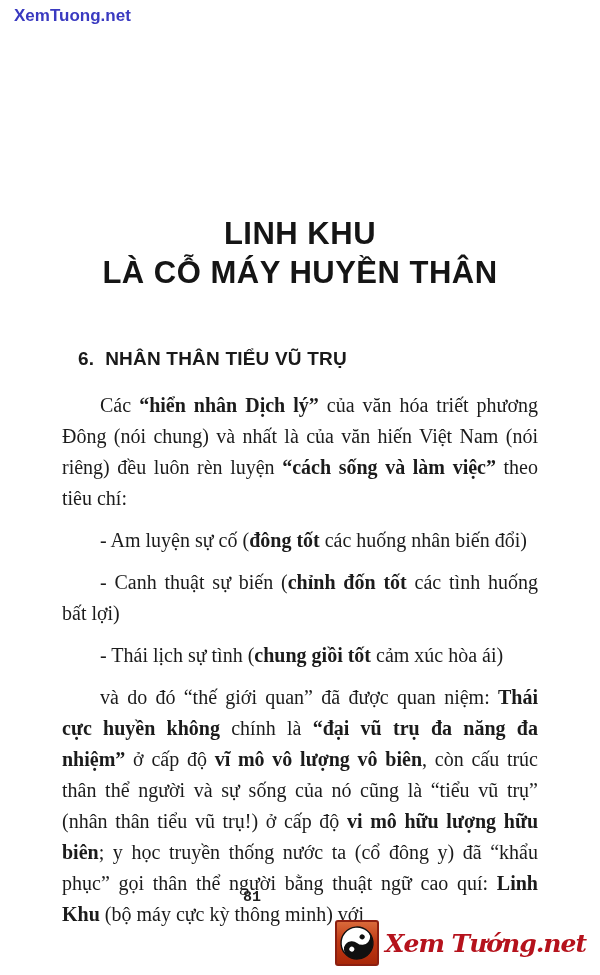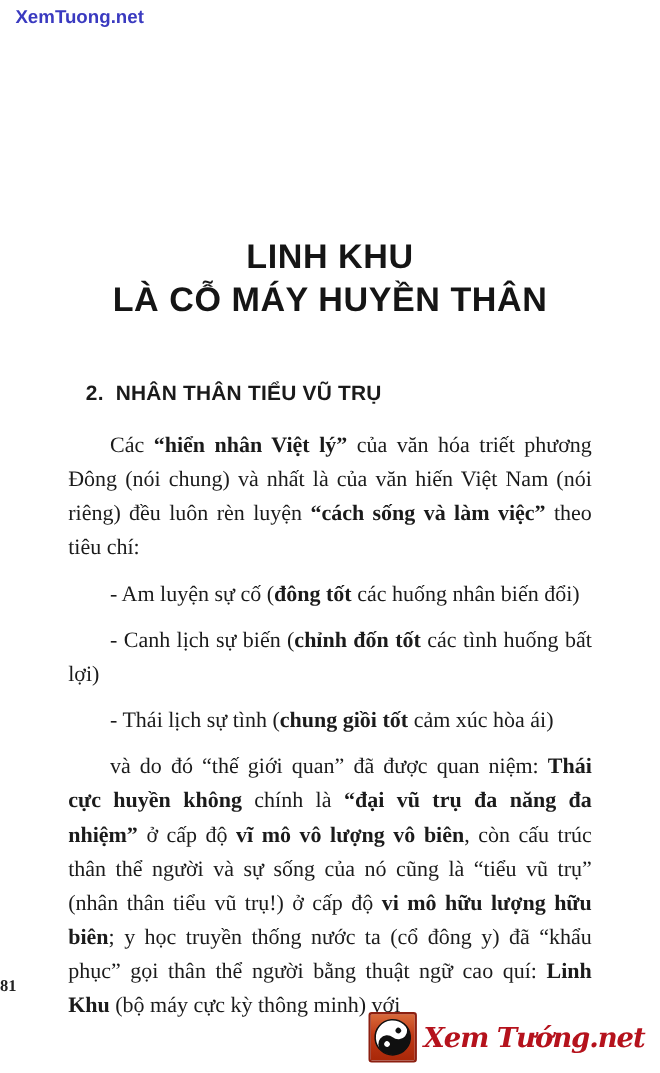--- a/index.html
+++ b/index.html
@@ -48,21 +48,22 @@
     margin:0 0 11px 0;
     font-size:20px;
     line-height:31px;
     text-align:justify;
     text-indent:38px;
     color:#1b1b1b;
   }
   .para b{font-weight:700;}
   .page-number{
     position:absolute;top:889px;left:0;width:504px;
-    font-family:Liberation Serif, serif;
+    text-align:center;
+    font-family:Liberation Mono, monospace;
     font-weight:700;
     font-size:15px;
     color:#222;
   }
   .logo{
     position:absolute;top:920px;right:14px;
     display:flex;align-items:center;gap:6px;
     cursor:pointer;
   }
   .logo-square{
@@ -88,26 +89,26 @@
 <body>
 
 <a class="site-link">XemTuong.net</a>
 
 <div class="page">
   <div class="title-block">
     <div>LINH KHU</div>
     <div>LÀ CỖ MÁY HUYỀN THÂN</div>
   </div>
 
-  <div class="section-heading">2.  NHÂN THÂN TIỂU VŨ TRỤ</div>
+  <div class="section-heading">6.  NHÂN THÂN TIỂU VŨ TRỤ</div>
 
   <div class="body-text">
-      <p class="para"><span>Các </span><b>“hiển nhân Việt lý”</b><span> của văn hóa triết phương Đông (nói chung) và nhất là của văn hiến Việt Nam (nói riêng) đều luôn rèn luyện </span><b>“cách sống và làm việc”</b><span> theo tiêu chí:</span></p>
+      <p class="para"><span>Các </span><b>“hiển nhân Dịch lý”</b><span> của văn hóa triết phương Đông (nói chung) và nhất là của văn hiến Việt Nam (nói riêng) đều luôn rèn luyện </span><b>“cách sống và làm việc”</b><span> theo tiêu chí:</span></p>
       <p class="para"><span>- Am luyện sự cố (</span><b>đông tốt</b><span> các huống nhân biến đổi)</span></p>
-      <p class="para"><span>- Canh lịch sự biến (</span><b>chỉnh đốn tốt</b><span> các tình huống bất lợi)</span></p>
+      <p class="para"><span>- Canh thuật sự biến (</span><b>chỉnh đốn tốt</b><span> các tình huống bất lợi)</span></p>
       <p class="para"><span>- Thái lịch sự tình (</span><b>chung giồi tốt</b><span> cảm xúc hòa ái)</span></p>
       <p class="para"><span>và do đó “thế giới quan” đã được quan niệm: </span><b>Thái cực huyền không</b><span> chính là </span><b>“đại vũ trụ đa năng đa nhiệm”</b><span> ở cấp độ </span><b>vĩ mô vô lượng vô biên</b><span>, còn cấu trúc thân thể người và sự sống của nó cũng là “tiểu vũ trụ” (nhân thân tiểu vũ trụ!) ở cấp độ </span><b>vi mô hữu lượng hữu biên</b><span>; y học truyền thống nước ta (cổ đông y) đã “khẩu phục” gọi thân thể người bằng thuật ngữ cao quí: </span><b>Linh Khu</b><span> (bộ máy cực kỳ thông minh) với</span></p>
     </div>
 </div>
 
 <div class="page-number">81</div>
 
 <div class="logo">
   <div class="logo-square">
     <svg class="yinyang" viewBox="0 0 100 100">

